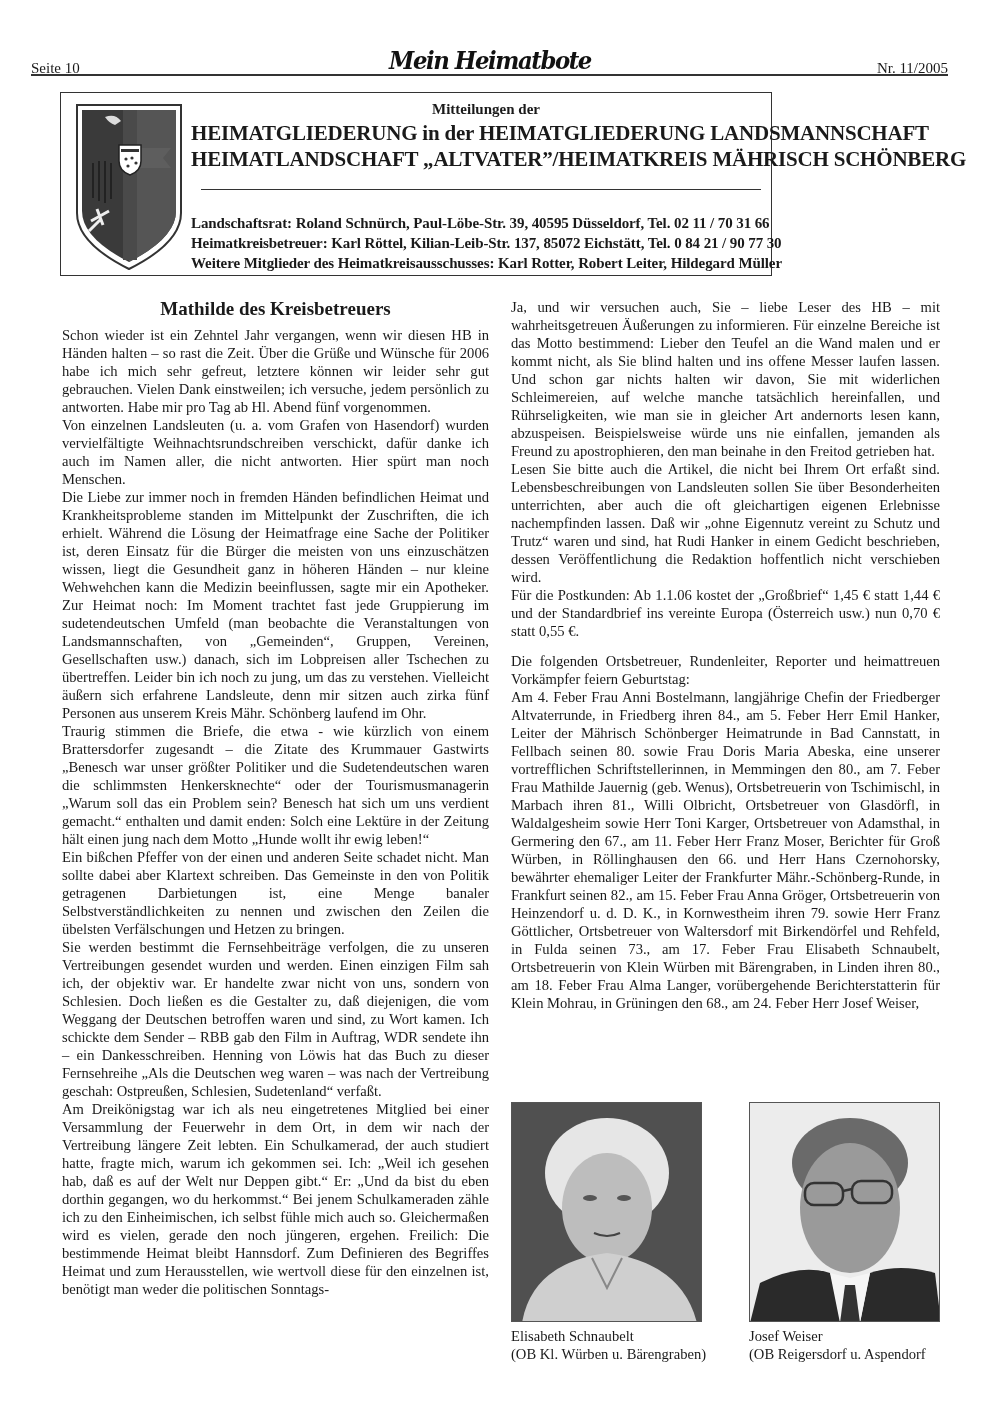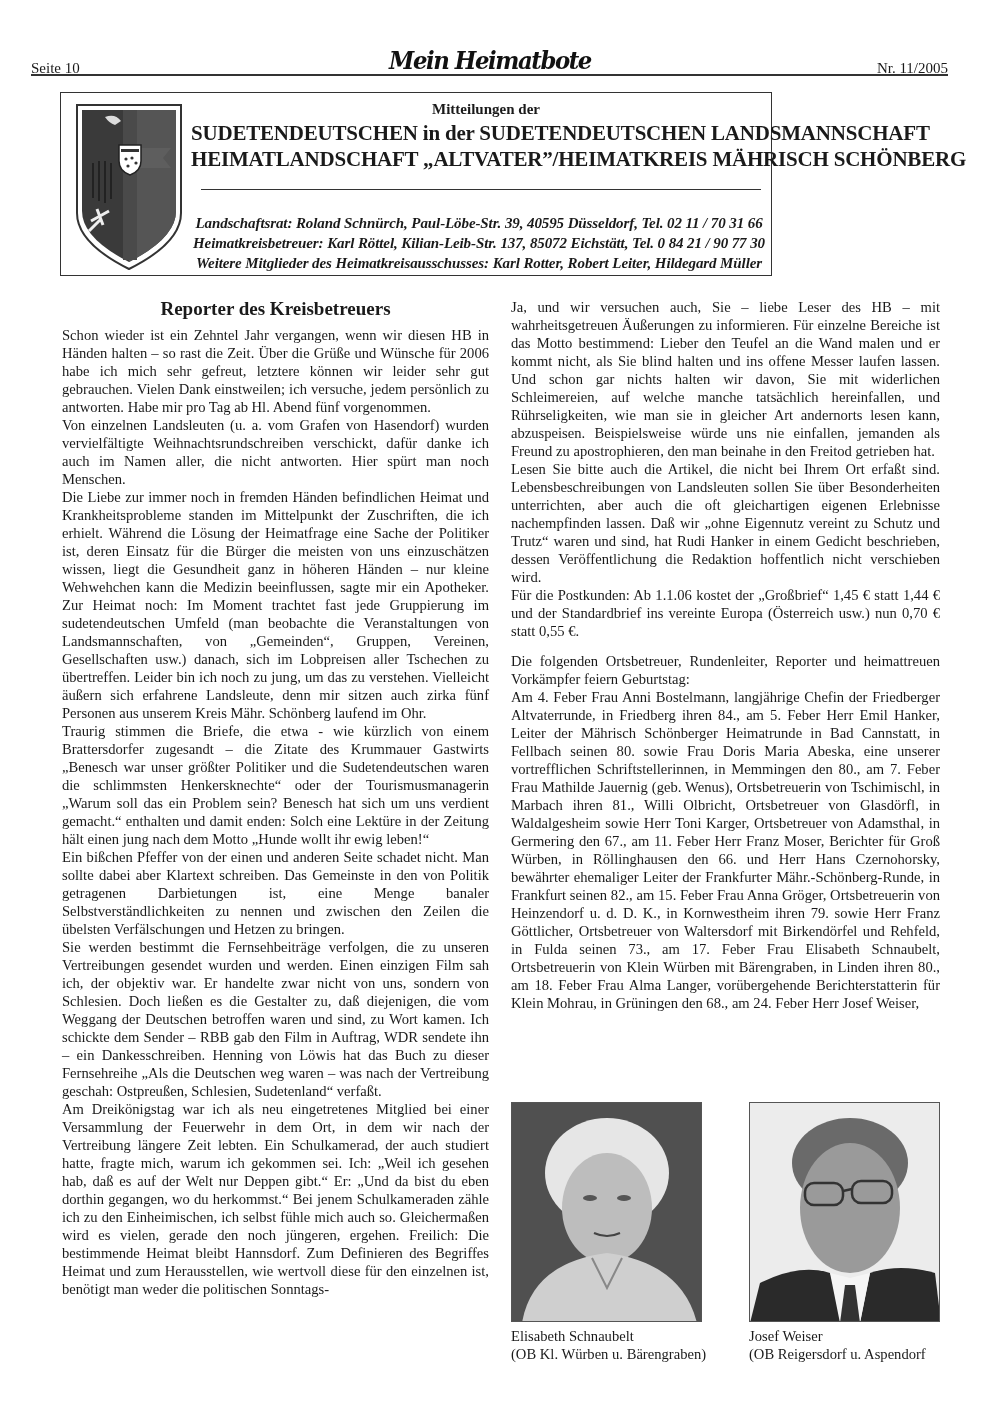--- a/index.html
+++ b/index.html
@@ -15,21 +15,21 @@
 
   .box { position: absolute; left: 60px; top: 92px; width: 712px; height: 184px;
          border: 1.5px solid #333; box-sizing: border-box; }
   .crest { position: absolute; left: 14px; top: 10px; width: 108px; height: 168px; }
   .box-sub { position: absolute; left: 140px; right: 0; top: 8px; text-align: center; font-size: 15px; font-weight: bold; }
   .box-title1, .box-title2 { position: absolute; left: 130px; right: 4px; text-align: center; font-size: 21px; font-weight: bold;
          letter-spacing: -0.2px; white-space: nowrap; }
   .box-title1 { top: 28px; }
   .box-title2 { top: 54px; }
   .box-rule { position: absolute; left: 140px; right: 10px; top: 96px; height: 1px; background: #333; }
-  .box-line { position: absolute; left: 130px; right: 4px; text-align: center; font-size: 15px; font-weight: bold; white-space: nowrap; letter-spacing: -0.1px; font-style: italic; }
+  .box-line { position: absolute; left: 130px; right: 4px; text-align: center; font-size: 15px; font-weight: bold; white-space: nowrap; letter-spacing: -0.1px; }
   .box-line.l1 { top: 122px; }
   .box-line.l2 { top: 142px; }
   .box-line.l3 { top: 162px; }
 
   .col { position: absolute; font-size: 14.6px; line-height: 18px; text-align: justify; }
   .col-left { left: 62px; top: 298px; width: 427px; }
   .col-right { left: 511px; top: 298px; width: 429px; }
   .col p { margin: 0; }
   .col p.gap { margin-top: 12px; }
   .article-title { text-align: center; font-size: 19px; font-weight: bold; margin: 0 0 6px 0; line-height: 22px; }
@@ -62,30 +62,30 @@
     <path d="M18 60 L18 95 M24 58 L24 98 M30 58 L30 100 M36 60 L36 96" stroke="#222" stroke-width="2"></path>
     <path d="M44 42 H66 V58 Q66 68 55 72 Q44 68 44 58 Z" fill="#fff" stroke="#222" stroke-width="1.5"></path>
     <rect x="46" y="46" width="18" height="3" fill="#333"></rect>
     <circle cx="51" cy="56" r="1.6" fill="#333"></circle>
       <circle cx="57" cy="55" r="1.6" fill="#333"></circle>
     <circle cx="61" cy="60" r="1.6" fill="#333"></circle>
       <circle cx="53" cy="63" r="1.6" fill="#333"></circle>
     <path d="M16 118 L34 108 M22 106 L28 122 M14 128 L26 116" stroke="#eee" stroke-width="3" fill="none"></path>
   </svg>
   <div class="box-sub">Mitteilungen der</div>
-  <div class="box-title1">SUDETENDEUTSCHEN in der SUDETENDEUTSCHEN LANDSMANNSCHAFT</div>
+  <div class="box-title1">HEIMATGLIEDERUNG in der HEIMATGLIEDERUNG LANDSMANNSCHAFT</div>
   <div class="box-title2">HEIMATLANDSCHAFT „ALTVATER”/HEIMATKREIS MÄHRISCH SCHÖNBERG</div>
   <div class="box-rule"></div>
   <div class="box-line l1">Landschaftsrat: Roland Schnürch, Paul-Löbe-Str. 39, 40595 Düsseldorf, Tel. 02 11 / 70 31 66</div>
   <div class="box-line l2">Heimatkreisbetreuer: Karl Röttel, Kilian-Leib-Str. 137, 85072 Eichstätt, Tel. 0 84 21 / 90 77 30</div>
   <div class="box-line l3">Weitere Mitglieder des Heimatkreisausschusses: Karl Rotter, Robert Leiter, Hildegard Müller</div>
 </div>
 
 <div class="col col-left">
-  <h2 class="article-title">Reporter des Kreisbetreuers</h2>
+  <h2 class="article-title">Mathilde des Kreisbetreuers</h2>
   <p>Schon wieder ist ein Zehntel Jahr vergangen, wenn wir diesen HB in Händen halten – so rast die Zeit. Über die Grüße und Wünsche für 2006 habe ich mich sehr gefreut, letztere können wir leider sehr gut gebrauchen. Vielen Dank einstweilen; ich versuche, jedem persönlich zu antworten. Habe mir pro Tag ab Hl. Abend fünf vorgenommen.</p>
   <p>Von einzelnen Landsleuten (u. a. vom Grafen von Hasendorf) wurden vervielfältigte Weihnachtsrundschreiben verschickt, dafür danke ich auch im Namen aller, die nicht antworten. Hier spürt man noch Menschen.</p>
   <p>Die Liebe zur immer noch in fremden Händen befindlichen Heimat und Krankheitsprobleme standen im Mittelpunkt der Zuschriften, die ich erhielt. Während die Lösung der Heimatfrage eine Sache der Politiker ist, deren Einsatz für die Bürger die meisten von uns einzuschätzen wissen, liegt die Gesundheit ganz in höheren Händen – nur kleine Wehwehchen kann die Medizin beeinflussen, sagte mir ein Apotheker. Zur Heimat noch: Im Moment trachtet fast jede Gruppierung im sudetendeutschen Umfeld (man beobachte die Veranstaltungen von Landsmannschaften, von „Gemeinden“, Gruppen, Vereinen, Gesellschaften usw.) danach, sich im Lobpreisen aller Tschechen zu übertreffen. Leider bin ich noch zu jung, um das zu verstehen. Vielleicht äußern sich erfahrene Landsleute, denn mir sitzen auch zirka fünf Personen aus unserem Kreis Mähr. Schönberg laufend im Ohr.</p>
   <p>Traurig stimmen die Briefe, die etwa - wie kürzlich von einem Brattersdorfer zugesandt – die Zitate des Krummauer Gastwirts „Benesch war unser größter Politiker und die Sudetendeutschen waren die schlimmsten Henkersknechte“ oder der Tourismusmanagerin „Warum soll das ein Problem sein? Benesch hat sich um uns verdient gemacht.“ enthalten und damit enden: Solch eine Lektüre in der Zeitung hält einen jung nach dem Motto „Hunde wollt ihr ewig leben!“</p>
   <p>Ein bißchen Pfeffer von der einen und anderen Seite schadet nicht. Man sollte dabei aber Klartext schreiben. Das Gemeinste in den von Politik getragenen Darbietungen ist, eine Menge banaler Selbstverständlichkeiten zu nennen und zwischen den Zeilen die übelsten Verfälschungen und Hetzen zu bringen.</p>
   <p>Sie werden bestimmt die Fernsehbeiträge verfolgen, die zu unseren Vertreibungen gesendet wurden und werden. Einen einzigen Film sah ich, der objektiv war. Er handelte zwar nicht von uns, sondern von Schlesien. Doch ließen es die Gestalter zu, daß diejenigen, die vom Weggang der Deutschen betroffen waren und sind, zu Wort kamen. Ich schickte dem Sender – RBB gab den Film in Auftrag, WDR sendete ihn – ein Dankesschreiben. Henning von Löwis hat das Buch zu dieser Fernsehreihe „Als die Deutschen weg waren – was nach der Vertreibung geschah: Ostpreußen, Schlesien, Sudetenland“ verfaßt.</p>
   <p>Am Dreikönigstag war ich als neu eingetretenes Mitglied bei einer Versammlung der Feuerwehr in dem Ort, in dem wir nach der Vertreibung längere Zeit lebten. Ein Schulkamerad, der auch studiert hatte, fragte mich, warum ich gekommen sei. Ich: „Weil ich gesehen hab, daß es auf der Welt nur Deppen gibt.“ Er: „Und da bist du eben dorthin gegangen, wo du herkommst.“ Bei jenem Schulkameraden zähle ich zu den Einheimischen, ich selbst fühle mich auch so. Gleichermaßen wird es vielen, gerade den noch jüngeren, ergehen. Freilich: Die bestimmende Heimat bleibt Hannsdorf. Zum Definieren des Begriffes Heimat und zum Herausstellen, wie wertvoll diese für den einzelnen ist, benötigt man weder die politischen Sonntags-</p>
 </div>
 
 <div class="col col-right">

